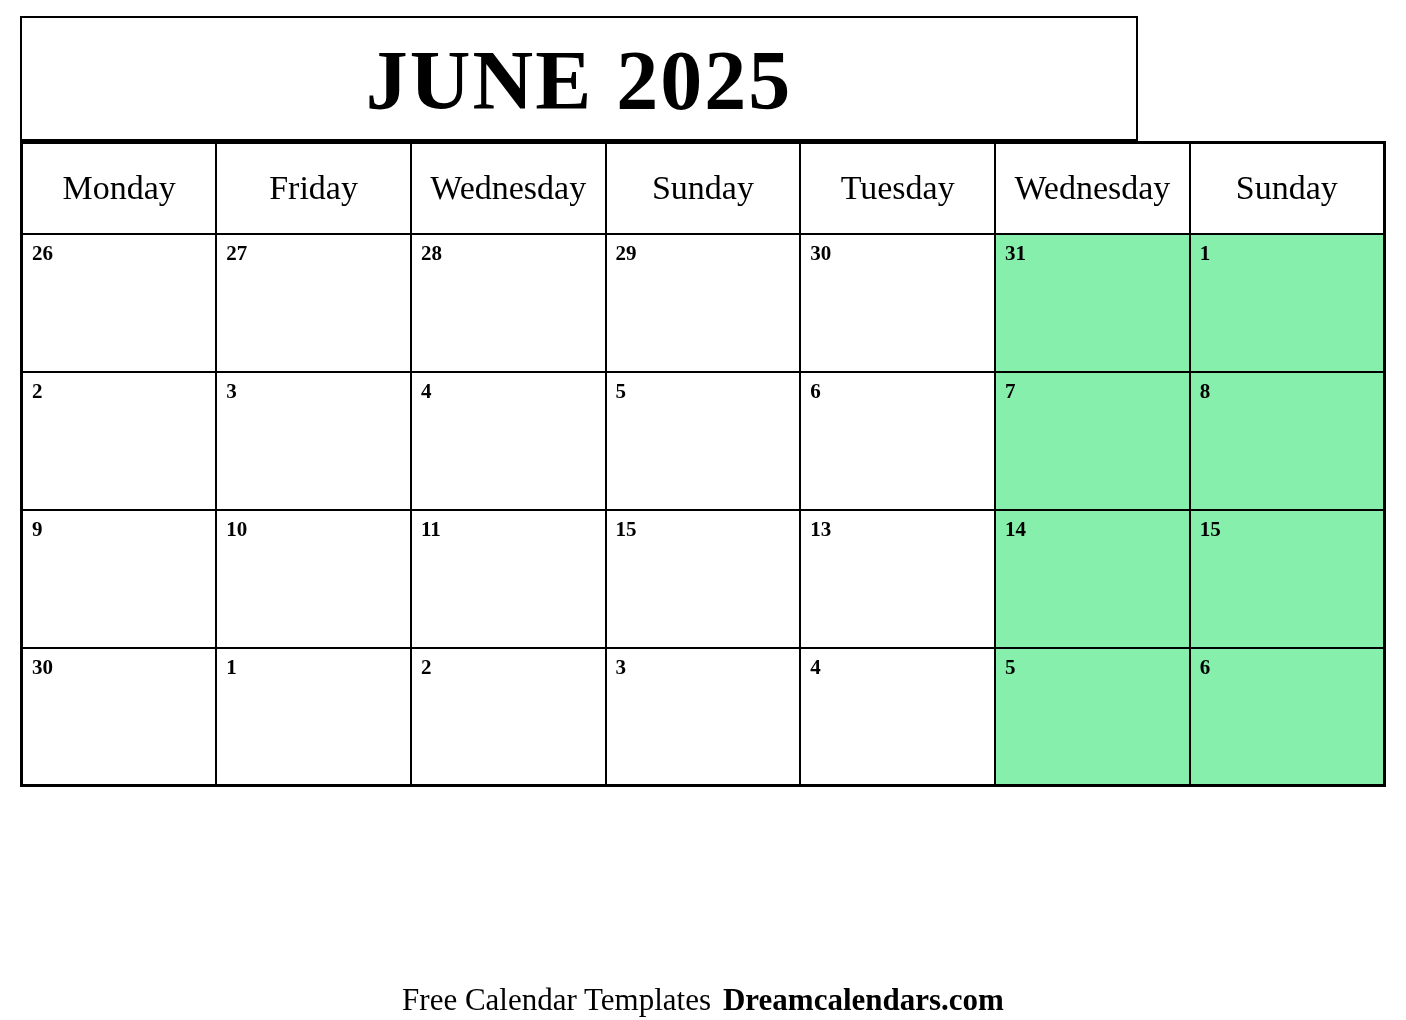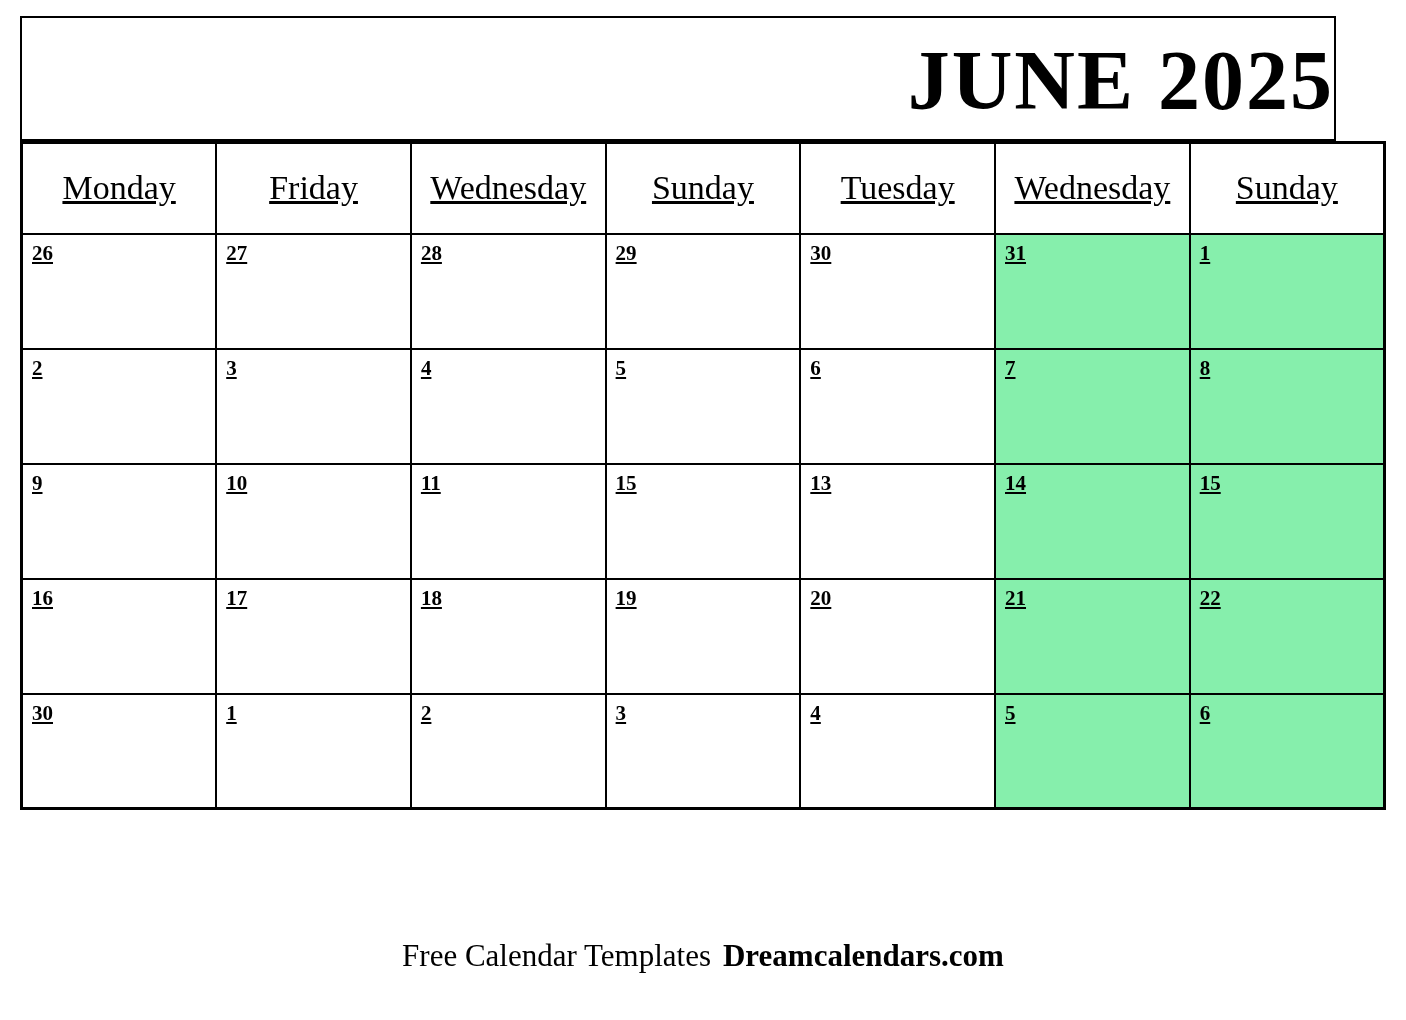--- a/index.html
+++ b/index.html
@@ -13,26 +13,26 @@
   }
   .page {
     position: absolute;
     inset: 0;
     background: #ffffff;
   }
   .title-box {
     position: absolute;
     left: 20px;
     top: 16px;
-    width: 1316px;
+    width: 1118px;
     height: 125px;
     border: 2px solid #000;
     display: flex;
     align-items: center;
-    justify-content: flex-end;
+    justify-content: center;
   }
   .title-box h1 {
     font-size: 84px;
     font-weight: 700;
     letter-spacing: 2px;
     line-height: 1;
     padding-top: 4px;
   }
   table.calendar {
     position: absolute;
@@ -40,42 +40,41 @@
     top: 141px;
     width: 1366px;
     border-collapse: collapse;
     table-layout: fixed;
     border: 3px solid #000;
   }
   table.calendar th,
   table.calendar td {
     border: 2px solid #000;
     background: #ffffff;
-    text-decoration: underline;
   }
   table.calendar thead tr { height: 91px; }
   table.calendar th {
     font-size: 34px;
     font-weight: 400;
     text-align: center;
     vertical-align: middle;
   }
-  table.calendar tbody tr { height: 115px; }
+  table.calendar tbody tr { height: 138px; }
   table.calendar td {
     vertical-align: top;
     text-align: left;
     font-size: 21px;
     font-weight: 700;
     padding: 6px 0 0 9px;
   }
   table.calendar td.weekend { background: #86efac; }
   .footer {
     position: absolute;
     left: 0;
-    top: 938px;
+    top: 982px;
     width: 100%;
     text-align: center;
     font-size: 31px;
   }
   .footer .brand {
     font-weight: 700;
     margin-left: 12px;
   }
 </style>
 </head>
@@ -121,29 +120,20 @@
         <tr>
           <td>9</td>
           <td>10</td>
           <td>11</td>
           <td>15</td>
           <td>13</td>
           <td class="weekend">14</td>
           <td class="weekend">15</td>
         </tr>
         <tr>
-          <td>16</td>
-          <td>17</td>
-          <td>18</td>
-          <td>19</td>
-          <td>20</td>
-          <td class="weekend">21</td>
-          <td class="weekend">22</td>
-        </tr>
-        <tr>
           <td>30</td>
           <td>1</td>
           <td>2</td>
           <td>3</td>
           <td>4</td>
           <td class="weekend">5</td>
           <td class="weekend">6</td>
         </tr>
       </tbody>
   </table>

